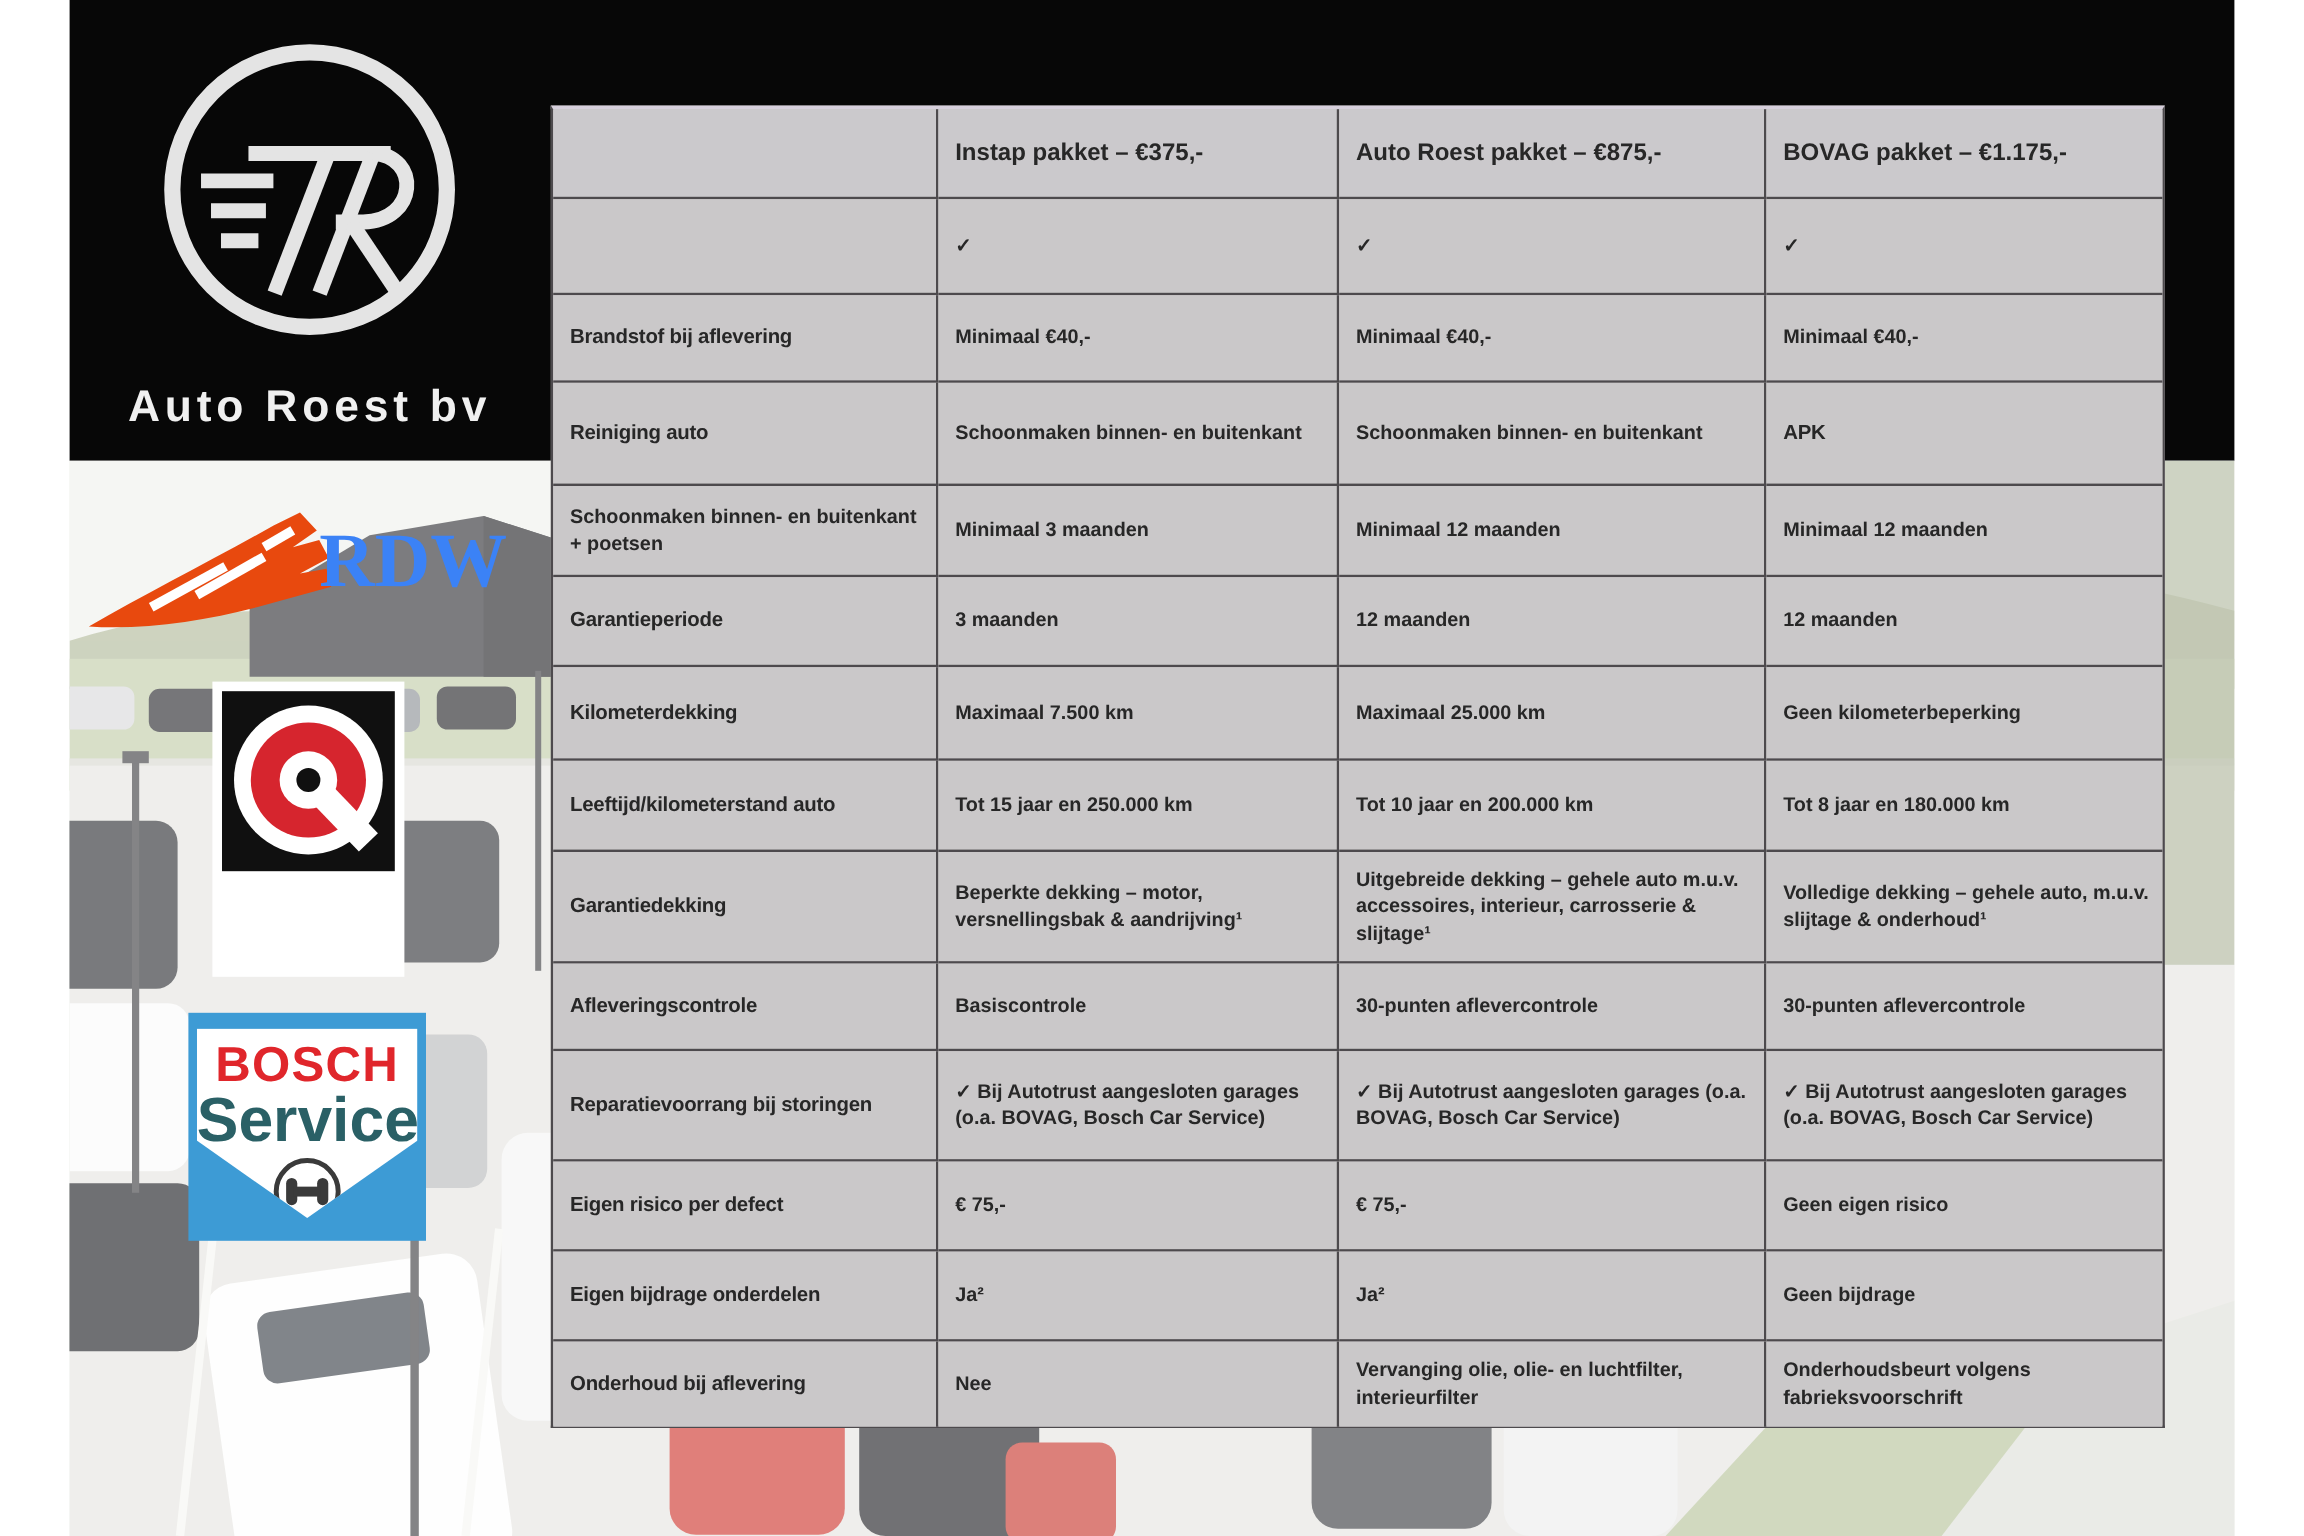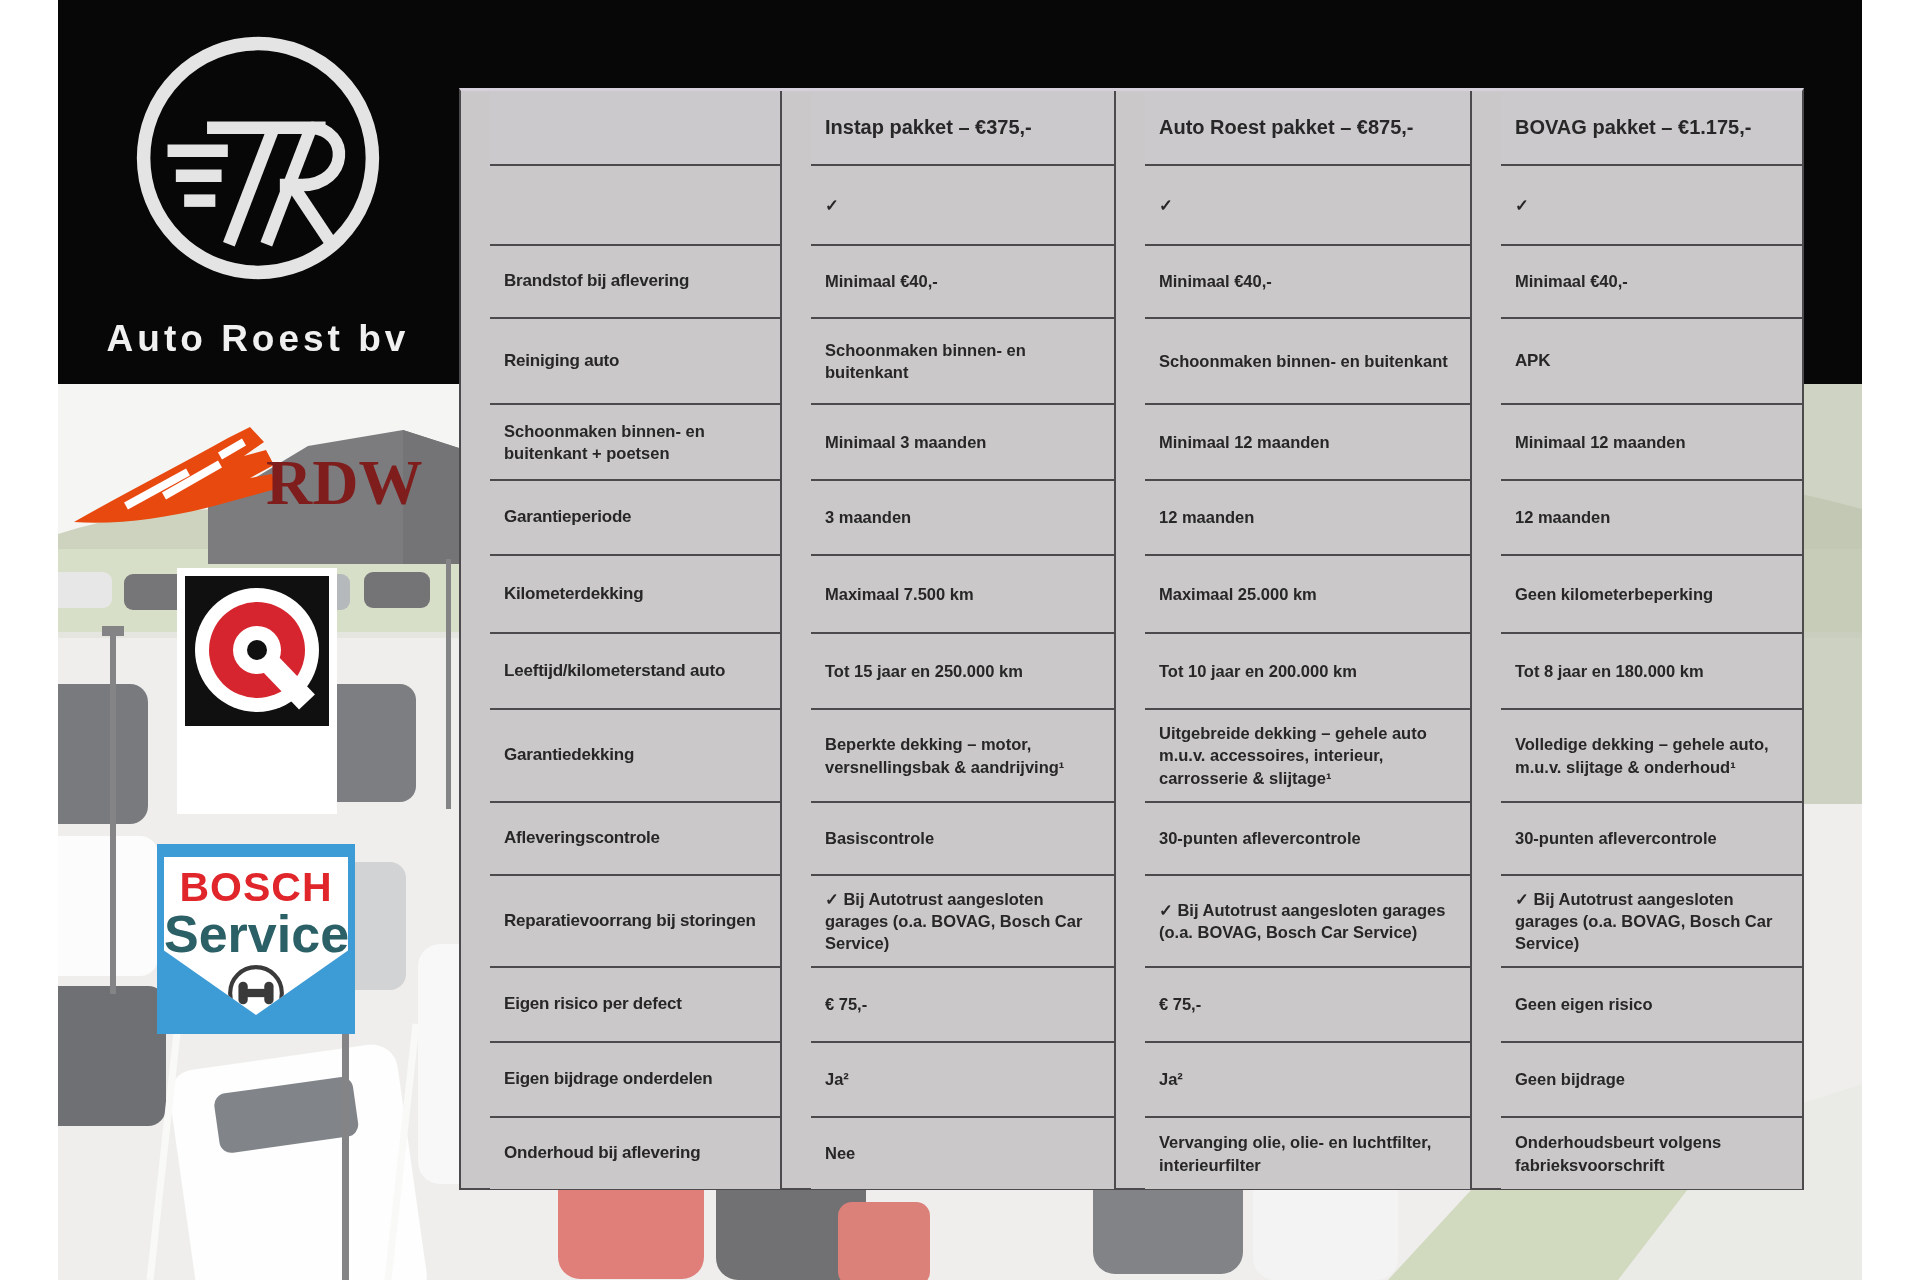--- a/index.html
+++ b/index.html
@@ -15,43 +15,43 @@
   .photo svg{position:absolute;left:0;top:0;}
   .wash{position:absolute;left:0;top:0;right:0;bottom:0;background:rgba(255,255,255,.36);}
 
   
   .brand{left:58px;top:0;width:400px;height:384px;}
   .brand-name{position:absolute;left:30px;top:318px;width:340px;text-align:center;
               font-weight:bold;font-size:37px;letter-spacing:4px;color:#f0f0f0;}
 
   
   .rdw{left:68px;top:418px;width:336px;height:112px;}
-  .rdw-text{position:absolute;left:198px;top:28px;font-family:"Liberation Serif",serif;
-            font-weight:bold;font-size:64px;color:#7f1d1d;letter-spacing:0px;}
+  .rdw-text{position:absolute;left:198px;top:12px;font-family:"Liberation Serif",serif;
+            font-weight:bold;font-size:64px;color:#3b82f6;letter-spacing:0px;}
 
   
   .bovag{left:177px;top:568px;width:160px;height:246px;background:#ffffff;box-sizing:border-box;padding:8px;}
   .bovag-top{position:relative;width:144px;height:150px;background:#101010;overflow:hidden;}
   .bovag-bottom{width:144px;height:80px;background:#f2b719;display:flex;align-items:center;justify-content:center;}
   .bovag-word{font-weight:bold;font-size:42px;color:#141414;transform:scale(.78,1.18);letter-spacing:-1px;}
 
   
   .bosch{left:157px;top:844px;width:198px;height:190px;background:#3d9bd5;}
   .bosch-shield{position:absolute;left:7px;top:13px;width:184px;height:170px;background:#ffffff;
                 clip-path:polygon(0 0,100% 0,100% 55%,50% 93%,0 55%);text-align:center;}
   .bosch-word1{margin-top:10px;font-weight:bold;font-size:41px;letter-spacing:1px;color:#e0262b;line-height:1;}
   .bosch-word2{font-weight:bold;font-size:52px;color:#2a6066;line-height:1;margin-top:0px;}
 
   
   .pkg-table{left:459px;top:88px;width:1345px;height:1102px;box-sizing:border-box;
              border:2px solid #4d4a4d;border-top:3px solid #d6cfdc;
              display:grid;grid-template-columns:321px 334px 356px 330px;background:#cac8c9;}
   .cell{box-sizing:border-box;border-right:2px solid #4d4a4d;border-bottom:2px solid #4d4a4d;
         display:flex;align-items:center;padding:8px 10px 8px 14px;color:#272727;background:#cac8c9;
-        font-weight:bold;font-size:16.5px;line-height:1.35;margin-left:29px;}
+        font-weight:bold;font-size:16.5px;line-height:1.35;}
   .cell:nth-child(4n){border-right:none;}
   .pkg-table > .cell:nth-last-child(-n+4){border-bottom:none;}
   .cell.header{font-size:20px;background:#cbc9cc;}
   .cell.label{font-size:17px;white-space:nowrap;letter-spacing:-.2px;}
   .cell.value{}
 </style>
 </head>
 <body>
 
 <div class="stage">

